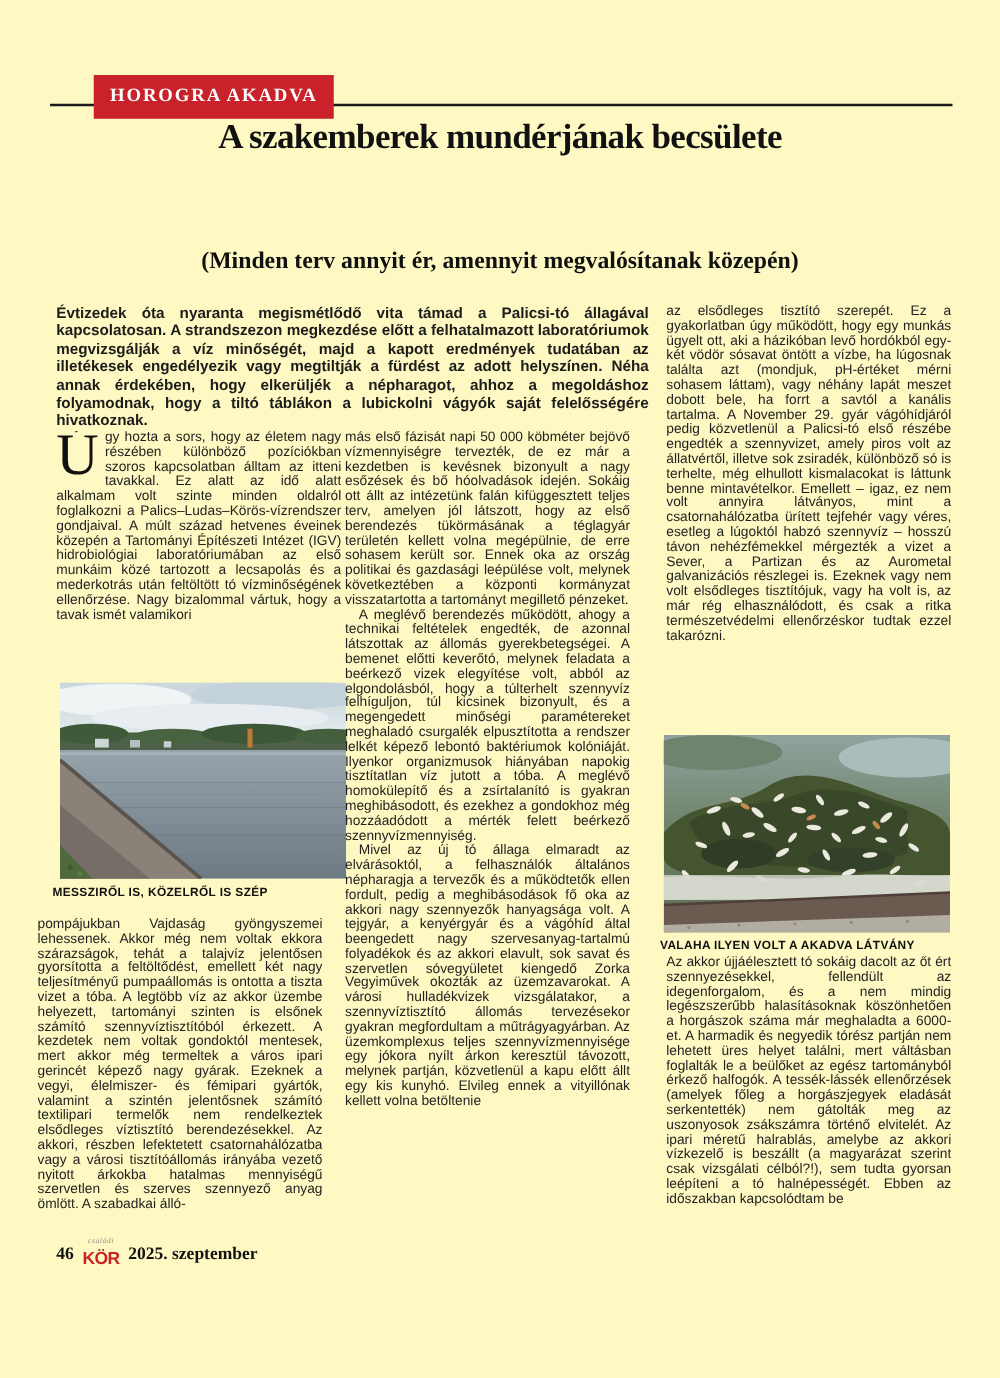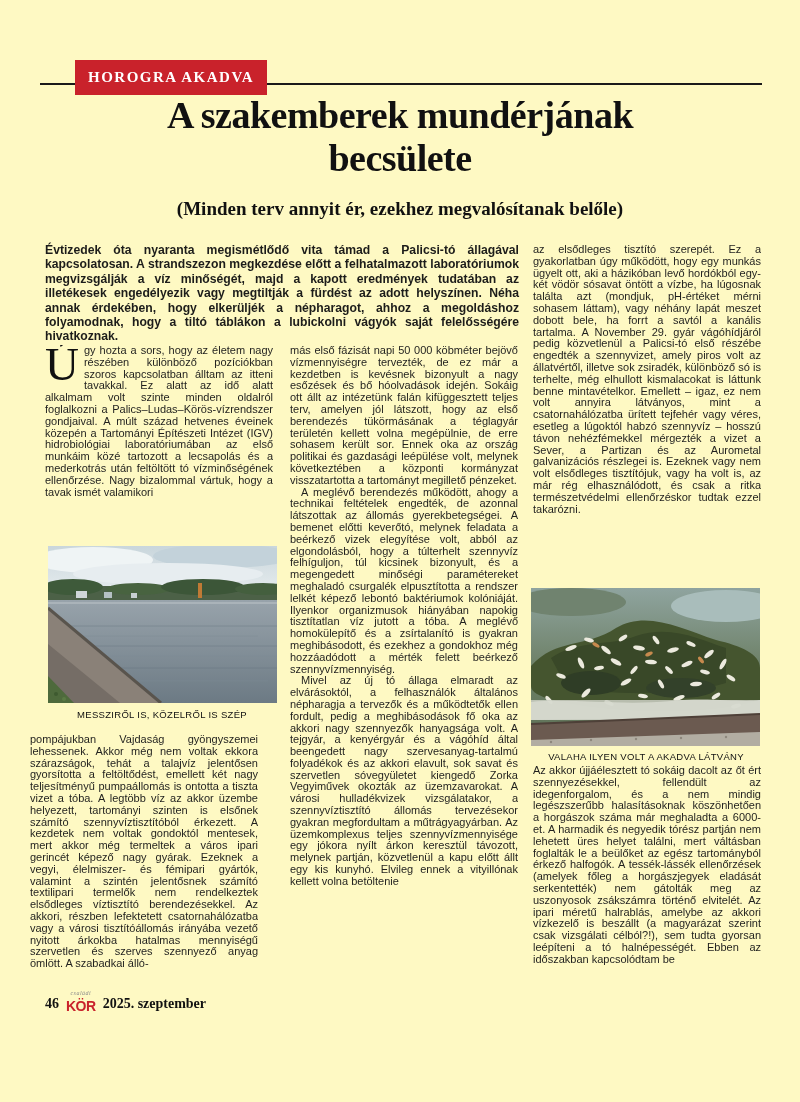--- a/index.html
+++ b/index.html
@@ -14,49 +14,49 @@
   }
   .top-rule{position:absolute;left:40px;top:83px;width:722px;height:2px;background:#1a1a1a;}
   .kicker{
     position:absolute;left:75px;top:60px;height:35px;line-height:35px;padding:0 13px;
     background:var(--accent-red);color:#fff;
     font-family:"Liberation Serif",serif;font-weight:bold;font-size:15px;letter-spacing:1.5px;
     z-index:2;
   }
   .title{
     position:absolute;left:150px;right:150px;top:94px;margin:0;
-    font-family:"Liberation Serif",serif;font-weight:bold;font-size:38px;line-height:1.12;
+    font-family:"Liberation Serif",serif;font-weight:bold;font-size:28px;line-height:1.12;
     text-align:center;color:#111;letter-spacing:-0.5px;
   }
   .subtitle{
     position:absolute;left:40px;right:40px;top:198px;
     font-family:"Liberation Serif",serif;font-weight:bold;font-size:19px;text-align:center;color:#111;
   }
   .lead{
     position:absolute;left:45px;top:243px;width:474px;margin:0;
     font-weight:bold;font-size:12.2px;line-height:14.4px;text-align:justify;color:#1c1c1a;
   }
   .textbox{position:absolute;overflow:hidden;text-align:justify;font-size:11px;line-height:11.8px;}
   .textbox p{margin:0;}
   .body-p.indent{text-indent:11px;}
   .textbox p:first-child{text-indent:0;}
   .col1a{left:45px;top:345px;width:228px;height:198px;}
   .col1b{left:30px;top:734px;width:228px;height:281px;}
-  .col2 {left:290px;top:345px;width:228px;height:670px;}
+  .col2 {left:276px;top:345px;width:228px;height:670px;}
   .col3a{left:533px;top:244px;width:228px;height:340px;}
   .col3b{left:533px;top:765px;width:228px;height:250px;}
   .dropcap{
     float:left;font-family:"Liberation Serif",serif;font-size:47px;line-height:34px;
     padding:2px 5px 0 0;color:#111;
   }
   .photo{position:absolute;margin:0;padding:0;line-height:0;}
   .photo1{left:48px;top:546px;}
   .photo2{left:531px;top:588px;}
   .photo-cap{
-    position:absolute;text-align:center;font-weight:normal;font-size:9.5px;letter-spacing:0.3px;color:#101010;
+    position:absolute;font-weight:bold;font-size:9.5px;letter-spacing:0.3px;color:#101010;
   }
   .cap1{left:42px;top:709px;width:240px;}
   .cap2{left:528px;top:751px;width:236px;}
   .footer{
     position:absolute;left:45px;top:992px;display:flex;align-items:center;gap:7px;
     font-family:"Liberation Serif",serif;font-weight:bold;font-size:14px;color:#111;
   }
   .logo{position:relative;display:inline-block;padding-top:6px;}
   .logo-small{
     position:absolute;top:-2px;left:0;right:0;text-align:center;
@@ -70,21 +70,21 @@
 </style>
 </head>
 <body>
 
 <div class="page">
 
   <div class="top-rule"></div>
   <div class="kicker">HOROGRA AKADVA</div>
 
   <h1 class="title">A szakemberek mundérjának becsülete</h1>
-  <div class="subtitle">(Minden terv annyit ér, ezekhez megvalósítanak belőle)</div>
+  <div class="subtitle">(Minden terv annyit ér, amennyit megvalósítanak közepén)</div>
 
   <p class="lead">Évtizedek óta nyaranta megismétlődő vita támad a Palicsi-tó állagával kapcsolatosan. A strandszezon megkezdése előtt a felhatalmazott laboratóriumok megvizsgálják a víz minőségét, majd a kapott eredmények tudatában az illetékesek engedélyezik vagy megtiltják a fürdést az adott helyszínen. Néha annak érdekében, hogy elkerüljék a népharagot, ahhoz a megoldáshoz folyamodnak, hogy a tiltó táblákon a lubickolni vágyók saját felelősségére hivatkoznak.</p>
 
   <div class="textbox col1a">
     <p class="body-p"><span class="dropcap">Ú</span><span>gy hozta a sors, hogy az életem nagy részében különböző pozíciókban szoros kapcsolatban álltam az itteni tavakkal. Ez alatt az idő alatt alkalmam volt szinte minden oldalról foglalkozni a Palics–Ludas–Körös-vízrendszer gondjaival. A múlt század hetvenes éveinek közepén a Tartományi Építészeti Intézet (IGV) hidrobiológiai laboratóriumában az első munkáim közé tartozott a lecsapolás és a mederkotrás után feltöltött tó vízminőségének ellenőrzése. Nagy bizalommal vártuk, hogy a tavak ismét valamikori</span></p>
   </div>
 
   <figure class="photo photo1">
     <svg width="229" height="157" viewBox="0 0 229 157" xmlns="http://www.w3.org/2000/svg">
       <defs>

